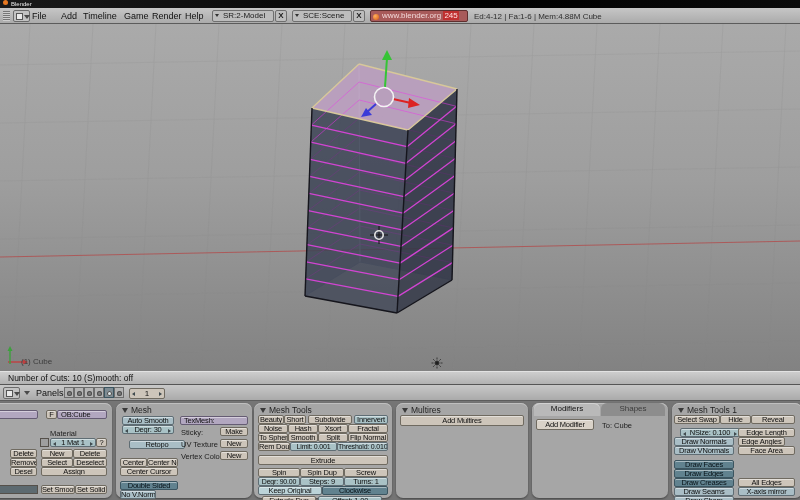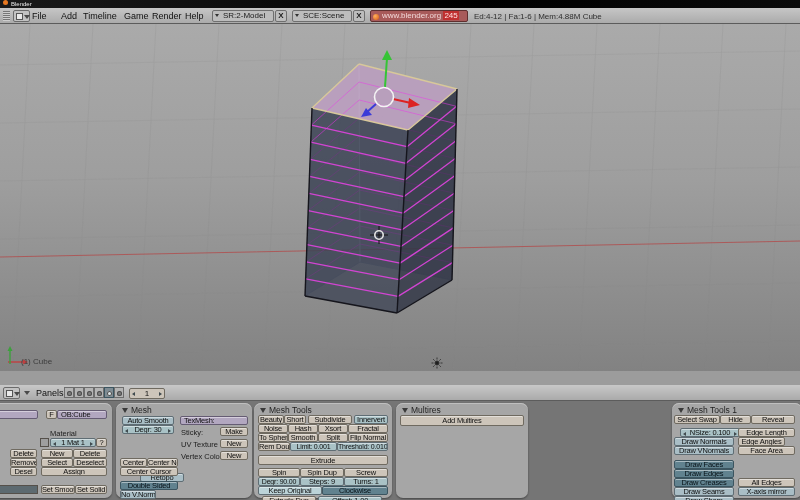--- a/index.html
+++ b/index.html
@@ -257,20 +257,23 @@
       <g>
         <line x1="8" y1="338" x2="24" y2="338" stroke="#c04040" stroke-width="1.4"></line>
         <polygon points="28,338 23,335.5 23,340.5" fill="#c04040"></polygon>
         <line x1="10" y1="340" x2="10" y2="326" stroke="#3da03d" stroke-width="1.4"></line>
         <polygon points="10,322 7.5,327 12.5,327" fill="#3da03d"></polygon>
       </g>
     </svg>
     <div class="objlabel">(1) Cube</div>
   </div>
 
+  <div class="loopbar">
+    <span>Number of Cuts: 10 (S)mooth: off</span>
+  </div>
 
   <div class="bheader">
     <div class="wtype" style="left:3px;">
       <div class="sq"></div>
       <div class="caret-dn" style="left:10px; top:4px;"></div>
     </div>
     <div class="caret-dn" style="left:24px; top:6px;"></div>
     <span class="mi" style="left:36px; top:3px; position:absolute;">Panels</span>
     <div class="icon-btn" style="left:64px">
         <div class="g"></div>
@@ -325,21 +328,21 @@
     </div>
 
     <div class="panel" style="left:116px; width:136px;">
       <div class="ph"><span class="tri"></span><span>Mesh</span></div>
       <div class="b cy" style="left:6px; top:13px; width:52px;">Auto Smooth</div>
       <div class="b num" style="left:6px; top:22px; width:52px;">
         <div class="arrL"></div>
         <span>Degr: 30</span>
         <div class="arrR"></div>
       </div>
-      <div class="b cy" style="left:24px; top:37px; width:44px;margin-top:33px;">Retopo</div>
+      <div class="b cy" style="left:13px; top:37px; width:56px;">Retopo</div>
       <div class="b" style="left:4px; top:55px; width:27px;">Center</div>
       <div class="b" style="left:31px; top:55px; width:31px;">Center New</div>
       <div class="b" style="left:4px; top:64px; width:58px;">Center Cursor</div>
       <div class="b on" style="left:4px; top:78px; width:58px;">Double Sided</div>
       <div class="b cy" style="left:4px; top:87px; width:36px;">No V.Normal Flip</div>
       <div class="b txt" style="left:64px; top:13px; width:68px;">TexMesh: </div>
       <div class="lbl" style="left:65px; top:25px;">Sticky:</div>
       <div class="b" style="left:104px; top:24px; width:28px;">Make</div>
       <div class="lbl" style="left:65px; top:37px;">UV Texture</div>
       <div class="b" style="left:104px; top:36px; width:28px;">New</div>
@@ -375,20 +378,26 @@
       <div class="b on" style="left:68px; top:83px; width:66px;">Clockwise</div>
       <div class="b" style="left:8px; top:93px; width:54px; height:9px;">Extrude Dup</div>
       <div class="b num" style="left:64px; top:93px; width:64px; height:9px;">Offset: 1.00</div>
     </div>
 
     <div class="panel" style="left:396px; width:132px;">
       <div class="ph"><span class="tri"></span><span>Multires</span></div>
       <div class="b" style="left:4px; top:12px; width:124px; height:11px; line-height:10px;">Add Multires</div>
     </div>
 
+    <div class="panel" style="left:532px; width:136px;">
+      <div class="tab active" style="left:2px; width:66px;">Modifiers</div>
+      <div class="tab idle" style="left:69px; width:64px;">Shapes</div>
+      <div class="b" style="left:4px; top:16px; width:58px; height:11px; line-height:10px; background:#d9d2c8;">Add Modifier</div>
+      <div class="lbl" style="left:70px; top:18px;">To: Cube</div>
+    </div>
 
     <div class="panel" style="left:672px; width:130px;">
       <div class="ph"><span class="tri"></span><span>Mesh Tools 1</span></div>
       <div class="b" style="left:2px; top:12px; width:46px;">Select Swap</div>
       <div class="b" style="left:48px; top:12px; width:31px;">Hide</div>
       <div class="b" style="left:79px; top:12px; width:44px;">Reveal</div>
       <div class="b num" style="left:2px; top:25px; width:60px;margin-left:6px;">
         <div class="arrL"></div>
         <span>NSize: 0.100</span>
         <div class="arrR"></div>

